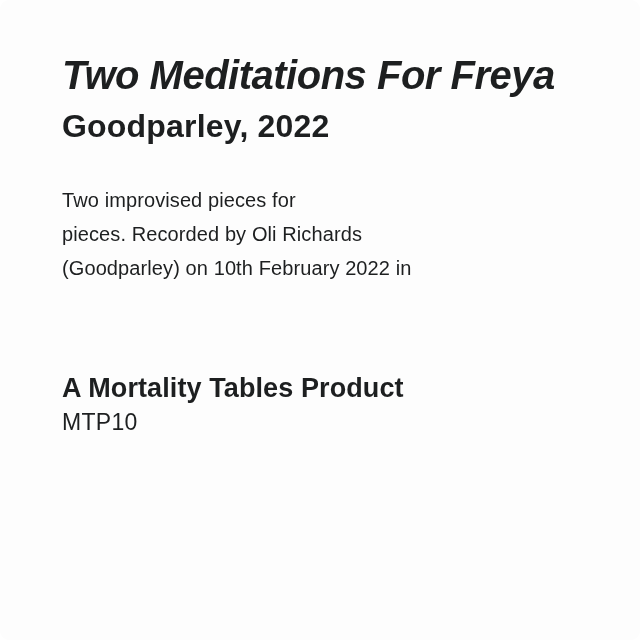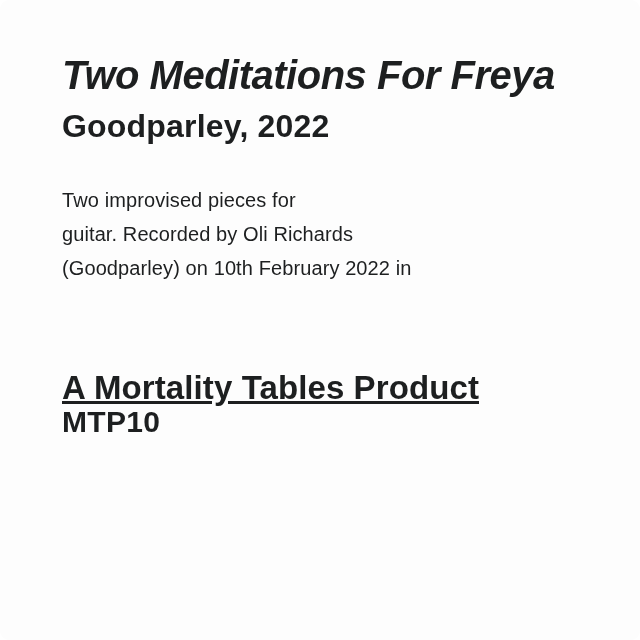--- a/index.html
+++ b/index.html
@@ -46,50 +46,49 @@
     font-weight: normal;
     letter-spacing: 0.1px;
   }
   .release-description .line {
     white-space: nowrap;
   }
   .footer-label {
     position: absolute;
     left: 62px;
     top: 371px;
-    font-size: 33px;
+    font-size: 27px;
     line-height: 34px;
     font-weight: bold;
     letter-spacing: 0.1px;
     white-space: nowrap;
-    text-decoration: underline;
   }
   .footer-catalog {
     position: absolute;
     left: 62px;
     top: 405px;
-    font-size: 30px;
+    font-size: 23px;
     line-height: 34px;
-    font-weight: bold;
+    font-weight: normal;
     letter-spacing: 0.3px;
     white-space: nowrap;
   }
 </style>
 </head>
 <body>
 
 <div class="canvas" style="background: rgb(253, 253, 253); color: rgb(29, 31, 32);">
 
   <div class="release-title">Two Meditations For Freya</div>
 
   <div class="release-subtitle">Goodparley, 2022</div>
 
   <div class="release-description">
     <div class="line">Two improvised pieces for</div>
-    <div class="line">guitar. Recorded by Oli Richards</div>
+    <div class="line">pieces. Recorded by Oli Richards</div>
     <div class="line">(Goodparley) on 10th February 2022 in</div>
   </div>
 
   <div class="footer-label">A Mortality Tables Product</div>
 
   <div class="footer-catalog">MTP10</div>
 
 </div>
 
 </body></html>

